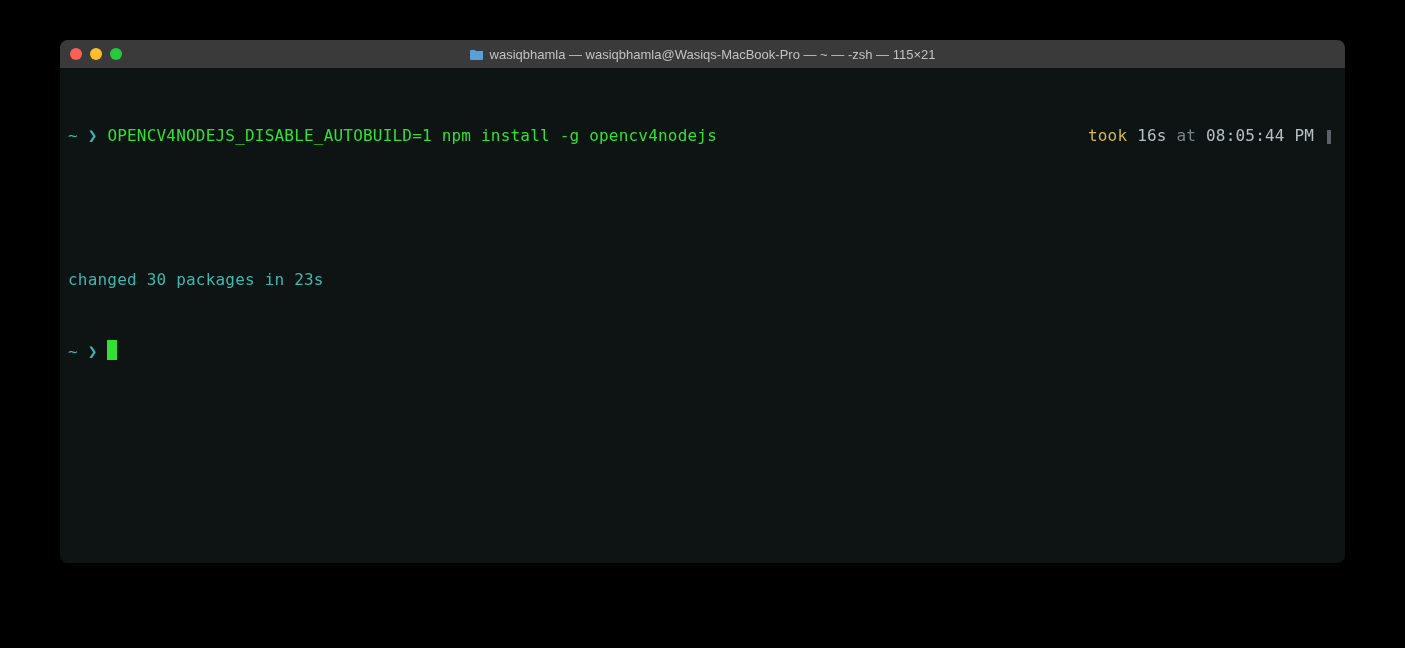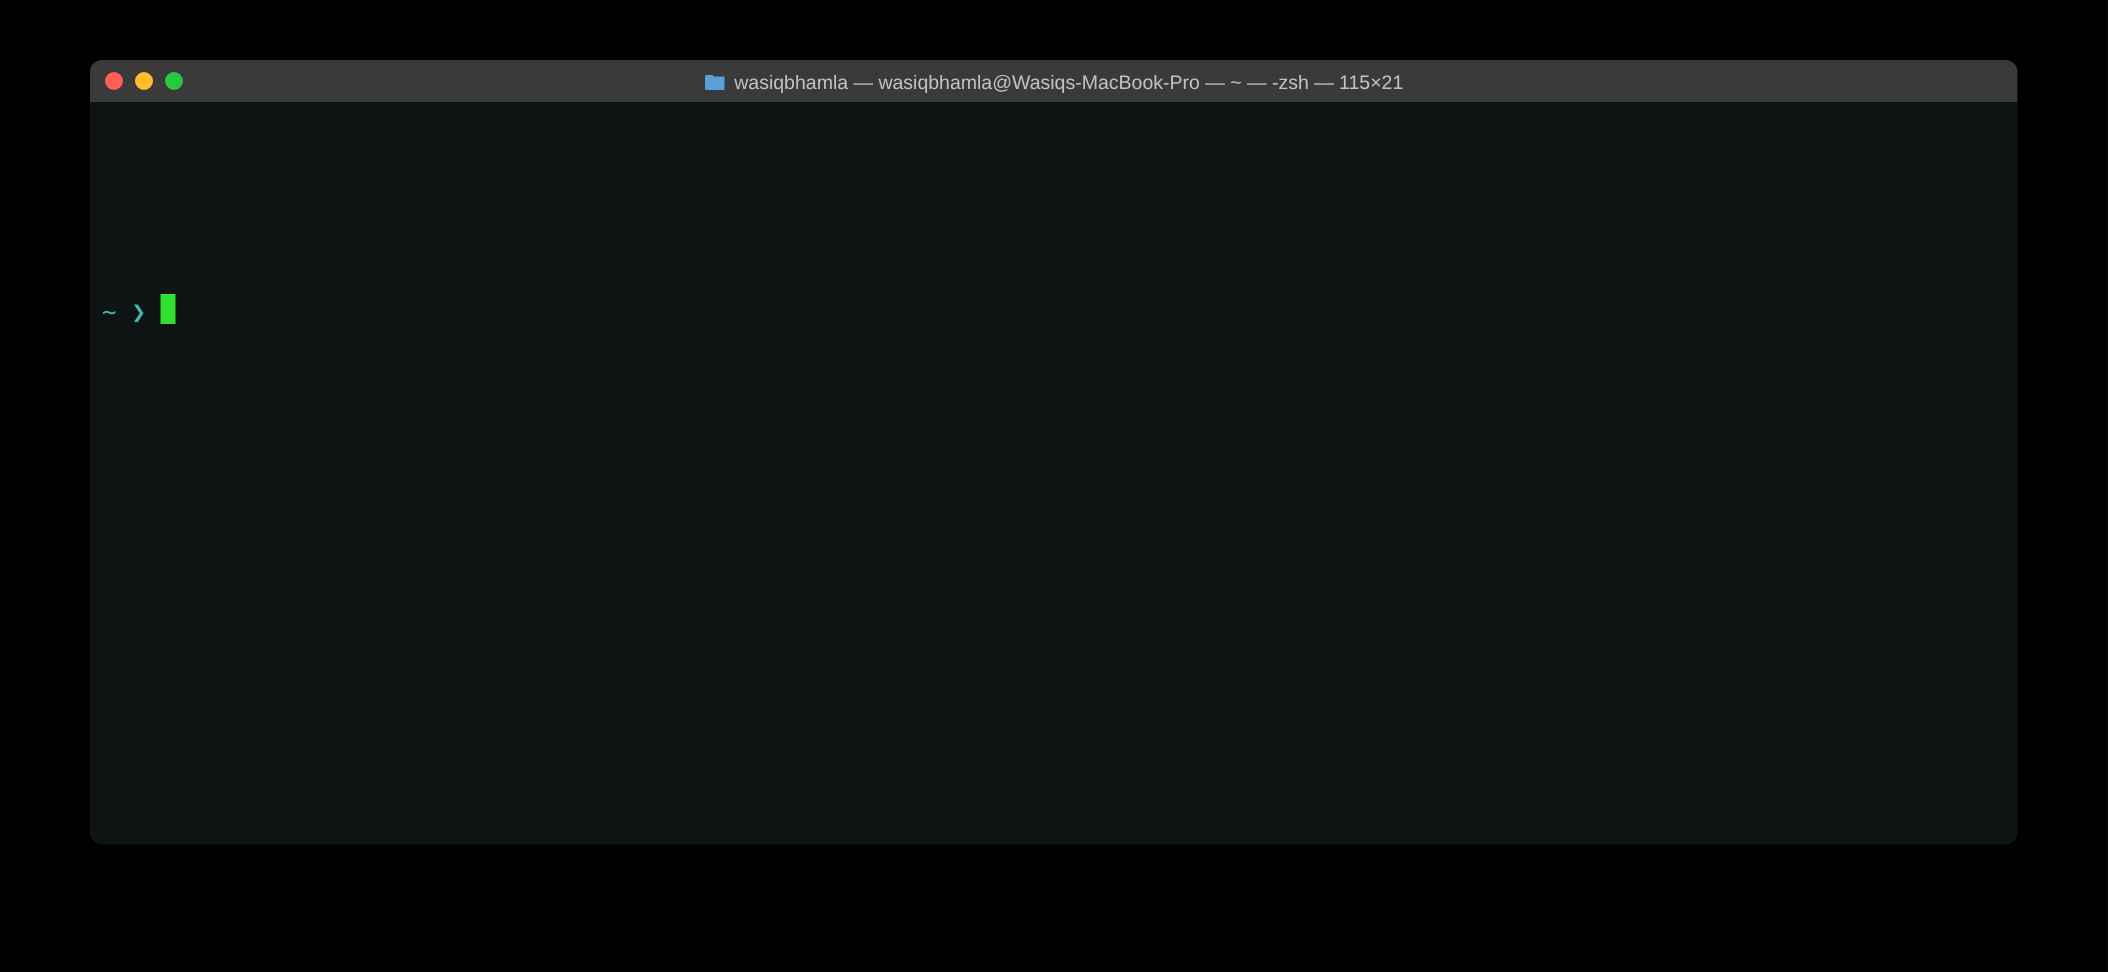--- a/index.html
+++ b/index.html
@@ -120,18 +120,25 @@
       <span class="folder-icon">
         <svg viewBox="0 0 14 12" width="14" height="12">
           <path d="M1 2 h4 l1 1 h7 v8 a1 1 0 0 1 -1 1 h-11 a1 1 0 0 1 -1 -1 v-8 a1 1 0 0 1 1 -1 z" fill="#5aa0d8"></path>
         </svg>
       </span>
       <span>wasiqbhamla — wasiqbhamla@Wasiqs-MacBook-Pro — ~ — -zsh — 115×21</span>
     </div>
   </div>
 
   <div class="terminal-body">
+    <div class="line">
+      <span class="line-left"><span class="teal">~</span> <span class="teal">❯</span> <span class="green">OPENCV4NODEJS_DISABLE_AUTOBUILD=1 npm install -g opencv4nodejs</span></span>
+      <span class="line-right"><span class="yellow">took</span> <span class="dim">16s</span> <span class="gray">at</span> <span class="dim">08:05:44 PM</span> <span class="right-marker"></span></span>
+    </div>
     <div class="line"><span></span>&nbsp;</div>
+    <div class="line">
+      <span class="line-left teal">changed 30 packages in 23s</span>
+    </div>
     <div class="line">
       <span class="line-left"><span class="teal">~</span> <span class="teal">❯</span> <span class="cursor"></span></span>
     </div>
   </div>
 </div>
 
 </body></html>

